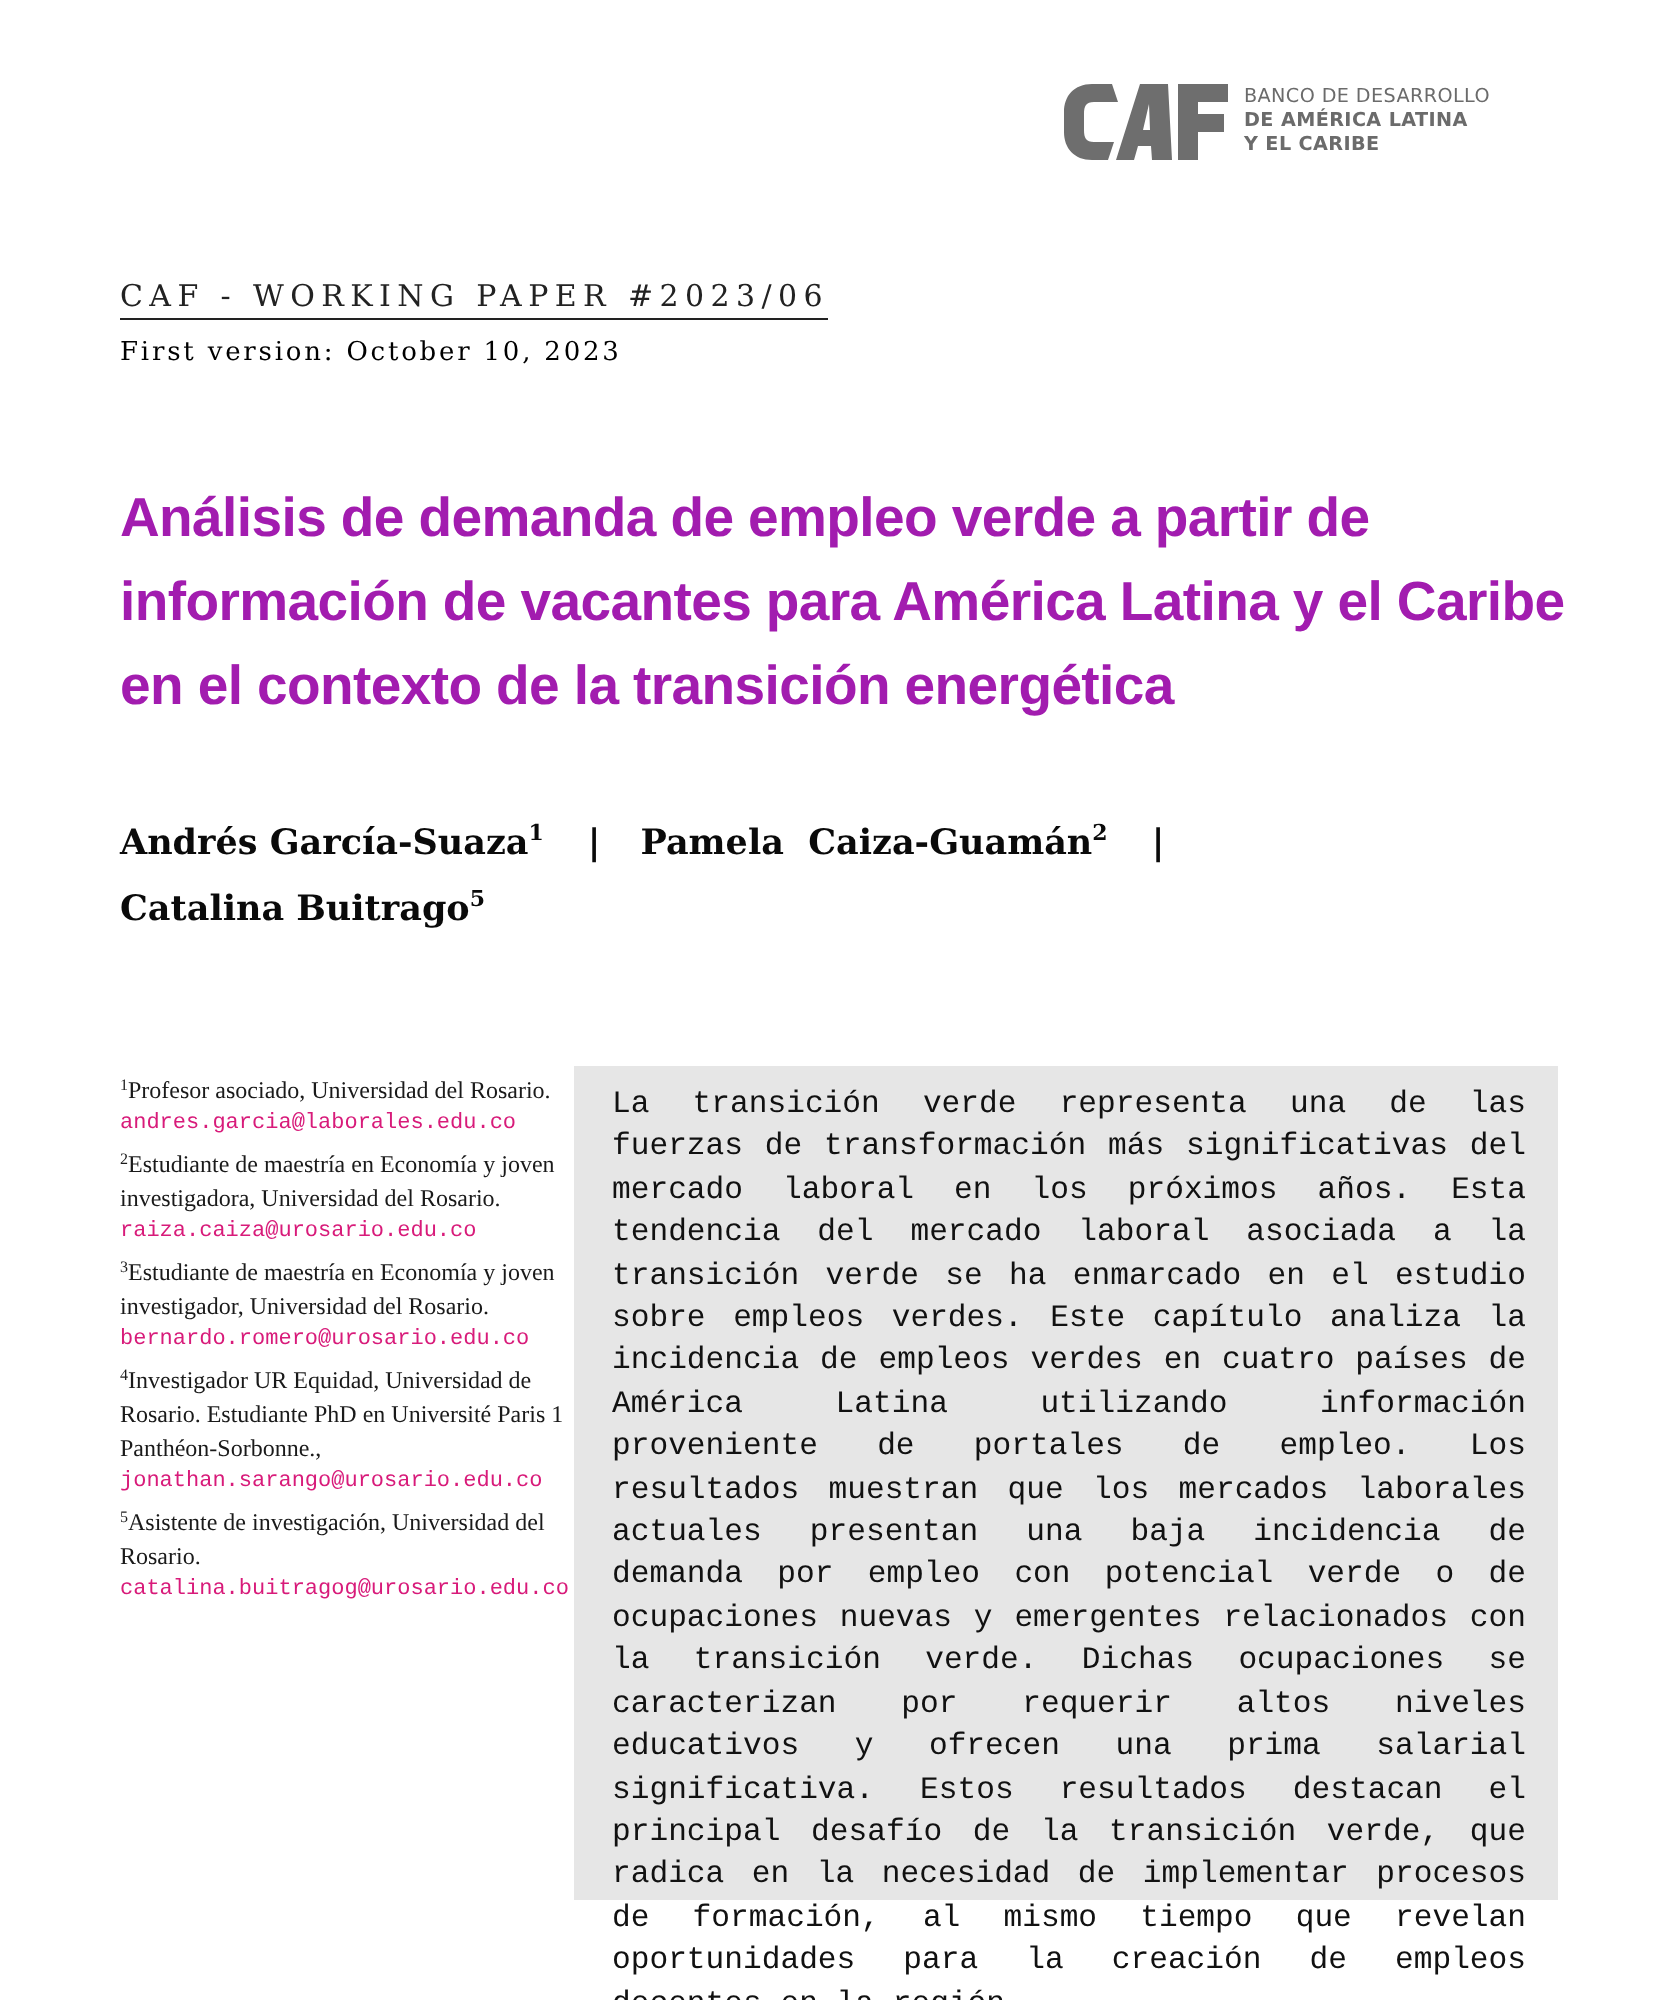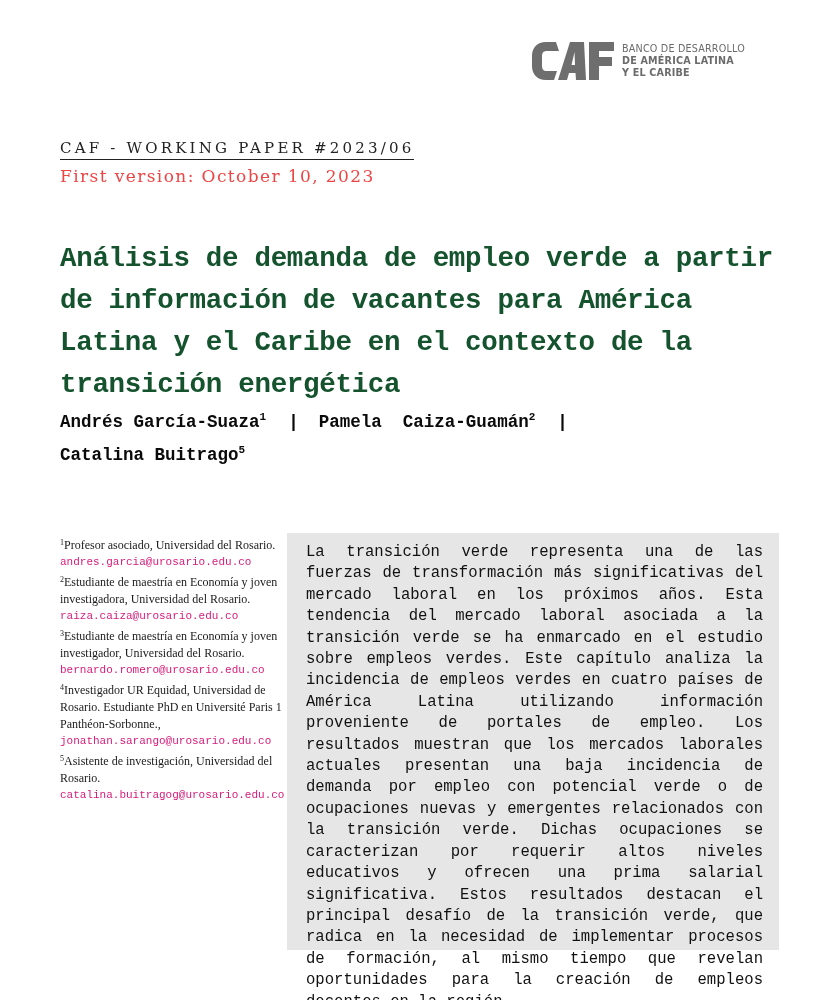--- a/index.html
+++ b/index.html
@@ -8,29 +8,29 @@
   
   .logo { position: absolute; left: 532px; top: 40px; height: 42px; display: flex; align-items: center; }
   .logo-mark { width: 82px; height: 38px; }
   .logo-text { margin-left: 8px; font-family: "DejaVu Sans", "Liberation Sans", sans-serif; font-size: 9.6px; line-height: 12px; color: #6b6b6b; letter-spacing: 0.2px; }
   .logo-text .l1 { font-weight: normal; }
   .logo-text .l2, .logo-text .l3 { font-weight: bold; }
 
   
   .series { position: absolute; left: 60px; top: 138px; }
   .series-title { font-family: "DejaVu Sans Mono", "Liberation Mono", monospace; font-size: 15.5px; letter-spacing: 2.3px; color: #222; padding-bottom: 2px; border-bottom: 1.6px solid #222; display: inline-block; white-space: nowrap; font-family: "DejaVu Serif", serif; letter-spacing: 3.2px; font-size: 15px; }
-  .version { font-family: "DejaVu Serif", "Liberation Serif", serif; font-size: 17px; letter-spacing: 1.4px; color: #ef4444; line-height: 21px; white-space: nowrap; }
+  .version { font-family: "DejaVu Serif", "Liberation Serif", serif; font-size: 13px; letter-spacing: 1.4px; color: #000000; line-height: 21px; white-space: nowrap; }
   .version.first { margin-top: 6px; }
 
   
-  .title { position: absolute; left: 60px; top: 238px; width: 740px; font-family: Liberation Mono, monospace; font-weight: bold; font-size: 27.5px; line-height: 42px; color: #14532d; letter-spacing: -0.3px; }
+  .title { position: absolute; left: 60px; top: 238px; width: 740px; font-family: Liberation Sans, sans-serif; font-weight: bold; font-size: 27.5px; line-height: 42px; color: #a21caf; letter-spacing: -0.3px; }
 
   
   .authors { position: absolute; left: 60px; top: 406px; width: 740px; font-family: "DejaVu Serif", "Liberation Serif", serif; font-weight: bold; font-size: 17.5px; line-height: 33px; color: #0a0a0a; }
-  .authors .row { white-space: nowrap; font-family: Liberation Mono, monospace; }
+  .authors .row { white-space: nowrap; }
   .authors sup { font-size: 11px; vertical-align: 7px; line-height: 0; }
   .sep { display: inline-block; margin: 0 20px 0 22px; font-weight: bold; }
 
   
   .affils { position: absolute; left: 60px; top: 537px; width: 225px; font-family: "Liberation Serif", "DejaVu Serif", serif; font-size: 12px; line-height: 17px; color: #1a1a1a; }
   .affil { margin-bottom: 3px; }
   .affil sup { font-size: 8px; vertical-align: 4px; line-height: 0; }
   .email { display: block; font-family: "Liberation Mono", "DejaVu Sans Mono", monospace; font-size: 11px; color: #d81b7a; white-space: nowrap; }
 
   
@@ -70,21 +70,21 @@
     <span>Andrés García-Suaza</span><sup>1</sup><span class="sep">|</span><span style="white-space:pre">Pamela  Caiza-Guamán</span><sup>2</sup><span class="sep">|</span>
   </div>
   <div class="row">
     <span>Catalina Buitrago</span><sup>5</sup>
   </div>
 </div>
 
 <div class="affils">
   <div class="affil">
     <sup>1</sup><span>Profesor asociado, Universidad del Rosario.</span>
-    <span class="email">andres.garcia@urosario.edu.co</span>
+    <span class="email">andres.garcia@laborales.edu.co</span>
   </div>
   <div class="affil">
     <sup>2</sup><span>Estudiante de maestría en Economía y joven investigadora, Universidad del Rosario.</span>
     <span class="email">raiza.caiza@urosario.edu.co</span>
   </div>
   <div class="affil">
     <sup>3</sup><span>Estudiante de maestría en Economía y joven investigador, Universidad del Rosario.</span>
     <span class="email">bernardo.romero@urosario.edu.co</span>
   </div>
   <div class="affil">

